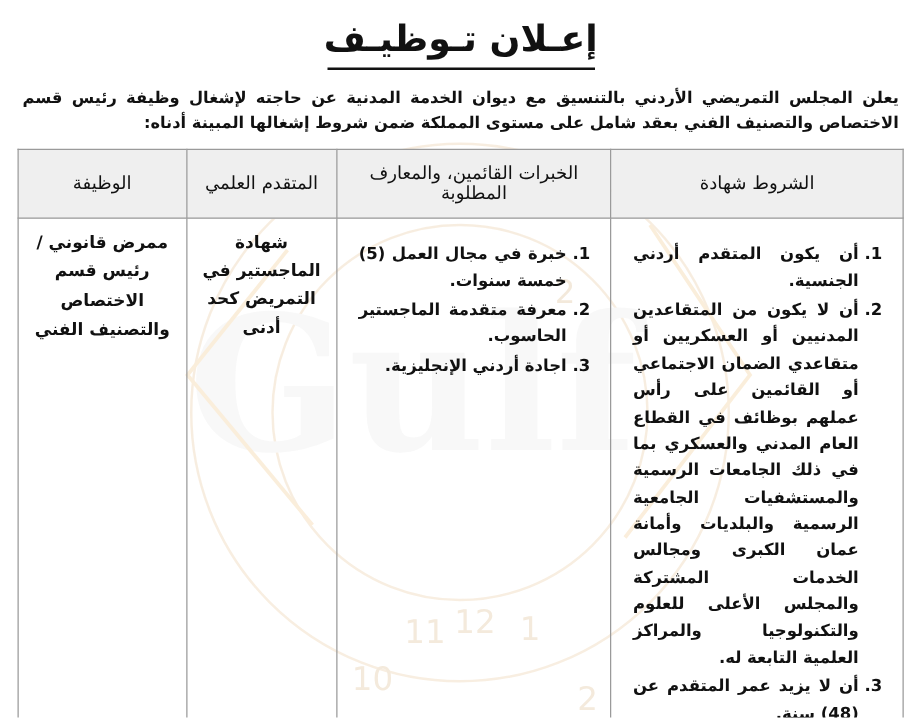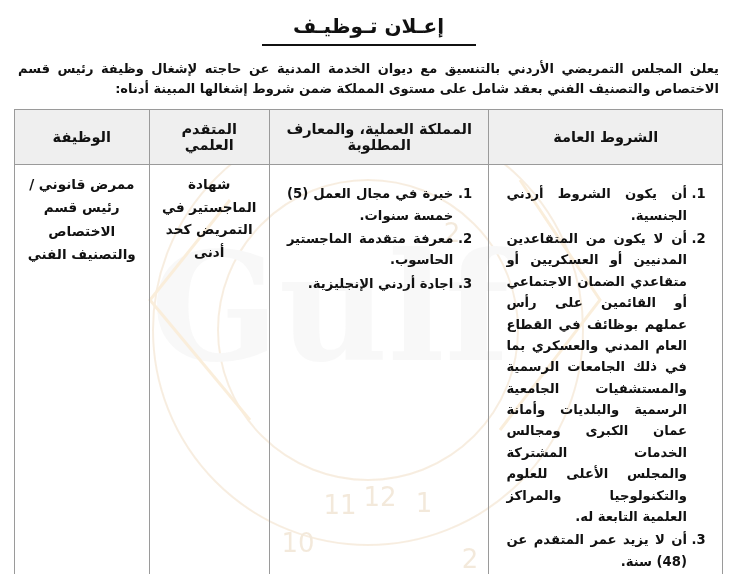--- a/index.html
+++ b/index.html
@@ -32,21 +32,21 @@
     pointer-events: none;
     z-index: 0;
     opacity: 0.18;
   }
   .content {
     position: relative;
     z-index: 2;
   }
   .title {
     text-align: center;
-    font-size: 20px;
+    font-size: 29px;
     font-weight: bold;
     letter-spacing: 2px;
     color: #111111;
     margin: 4px 0 6px 0;
     font-family: "DejaVu Sans", sans-serif;
   }
   .title-underline {
     width: 214px;
     height: 2px;
     background: #111111;
@@ -74,21 +74,21 @@
   table.ad-table td {
     border: 1px solid #9a9a9a;
     vertical-align: top;
     padding: 8px 7px;
     background: transparent;
   }
   table.ad-table thead th {
     background: #efefef;
     text-align: center;
     font-size: 14.5px;
-    font-weight: bold;
+    font-weight: normal;
     color: #111111;
     padding: 11px 6px;
     vertical-align: middle;
   }
   .col-conditions { width: 33%; }
   .col-experience { width: 31%; }
   .col-qualification { width: 17%; }
   .col-job { width: 19%; }
 
   td.cell {
@@ -158,31 +158,31 @@
 
     <table class="ad-table">
       <colgroup>
         <col class="col-conditions">
         <col class="col-experience">
         <col class="col-qualification">
         <col class="col-job">
       </colgroup>
       <thead>
         <tr>
-          <th>الشروط العامة</th>
-          <th>المملكة العملية، والمعارف المطلوبة</th>
+          <th>الشروط شهادة</th>
+          <th>الخبرات القائمين، والمعارف المطلوبة</th>
           <th>المتقدم العلمي</th>
           <th>الوظيفة</th>
         </tr>
       </thead>
       <tbody>
         <tr class="tall-row">
           <td class="cell">
             <ol>
-              <li>أن يكون الشروط أردني الجنسية.</li>
+              <li>أن يكون المتقدم أردني الجنسية.</li>
               <li>أن لا يكون من المتقاعدين المدنيين أو العسكريين أو متقاعدي الضمان الاجتماعي أو القائمين على رأس عملهم بوظائف في القطاع العام المدني والعسكري بما في ذلك الجامعات الرسمية والمستشفيات الجامعية الرسمية والبلديات وأمانة عمان الكبرى ومجالس الخدمات المشتركة والمجلس الأعلى للعلوم والتكنولوجيا والمراكز العلمية التابعة له.</li>
               <li>أن لا يزيد عمر المتقدم عن (48) سنة.</li>
             </ol>
           </td>
           <td class="cell">
             <ol>
               <li>خبرة في مجال العمل (5) خمسة سنوات.</li>
               <li>معرفة متقدمة الماجستير الحاسوب.</li>
               <li>اجادة أردني الإنجليزية.</li>
             </ol>

